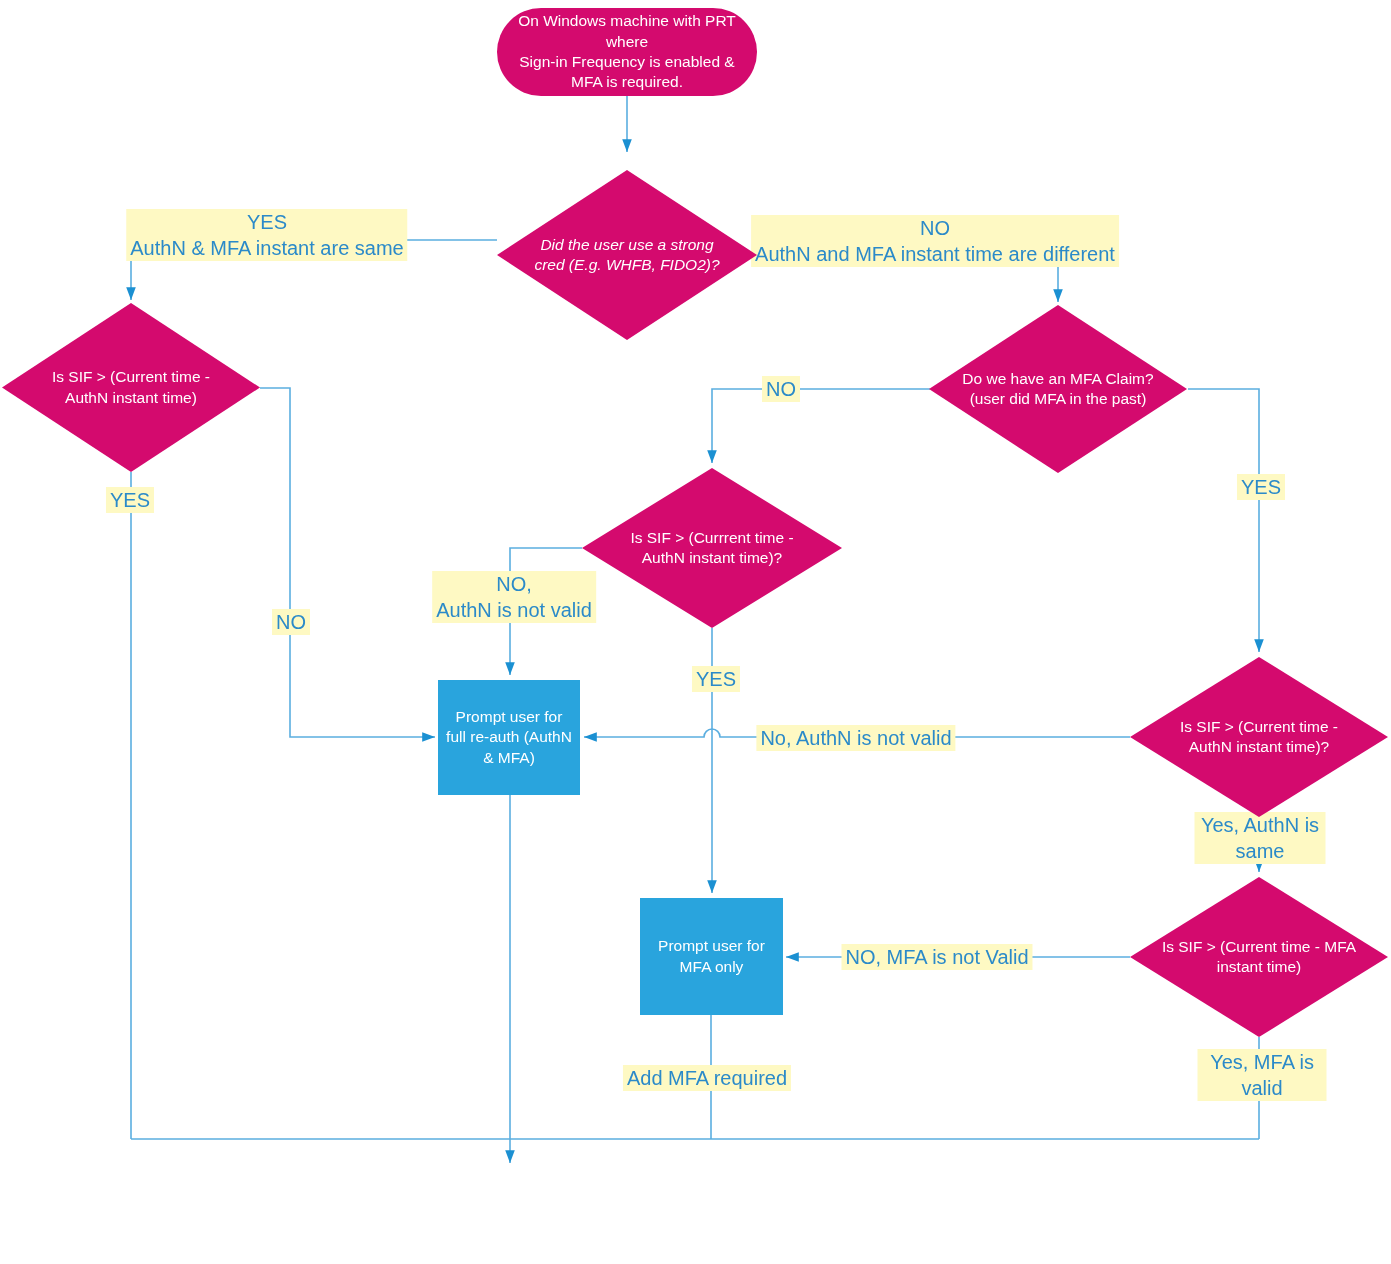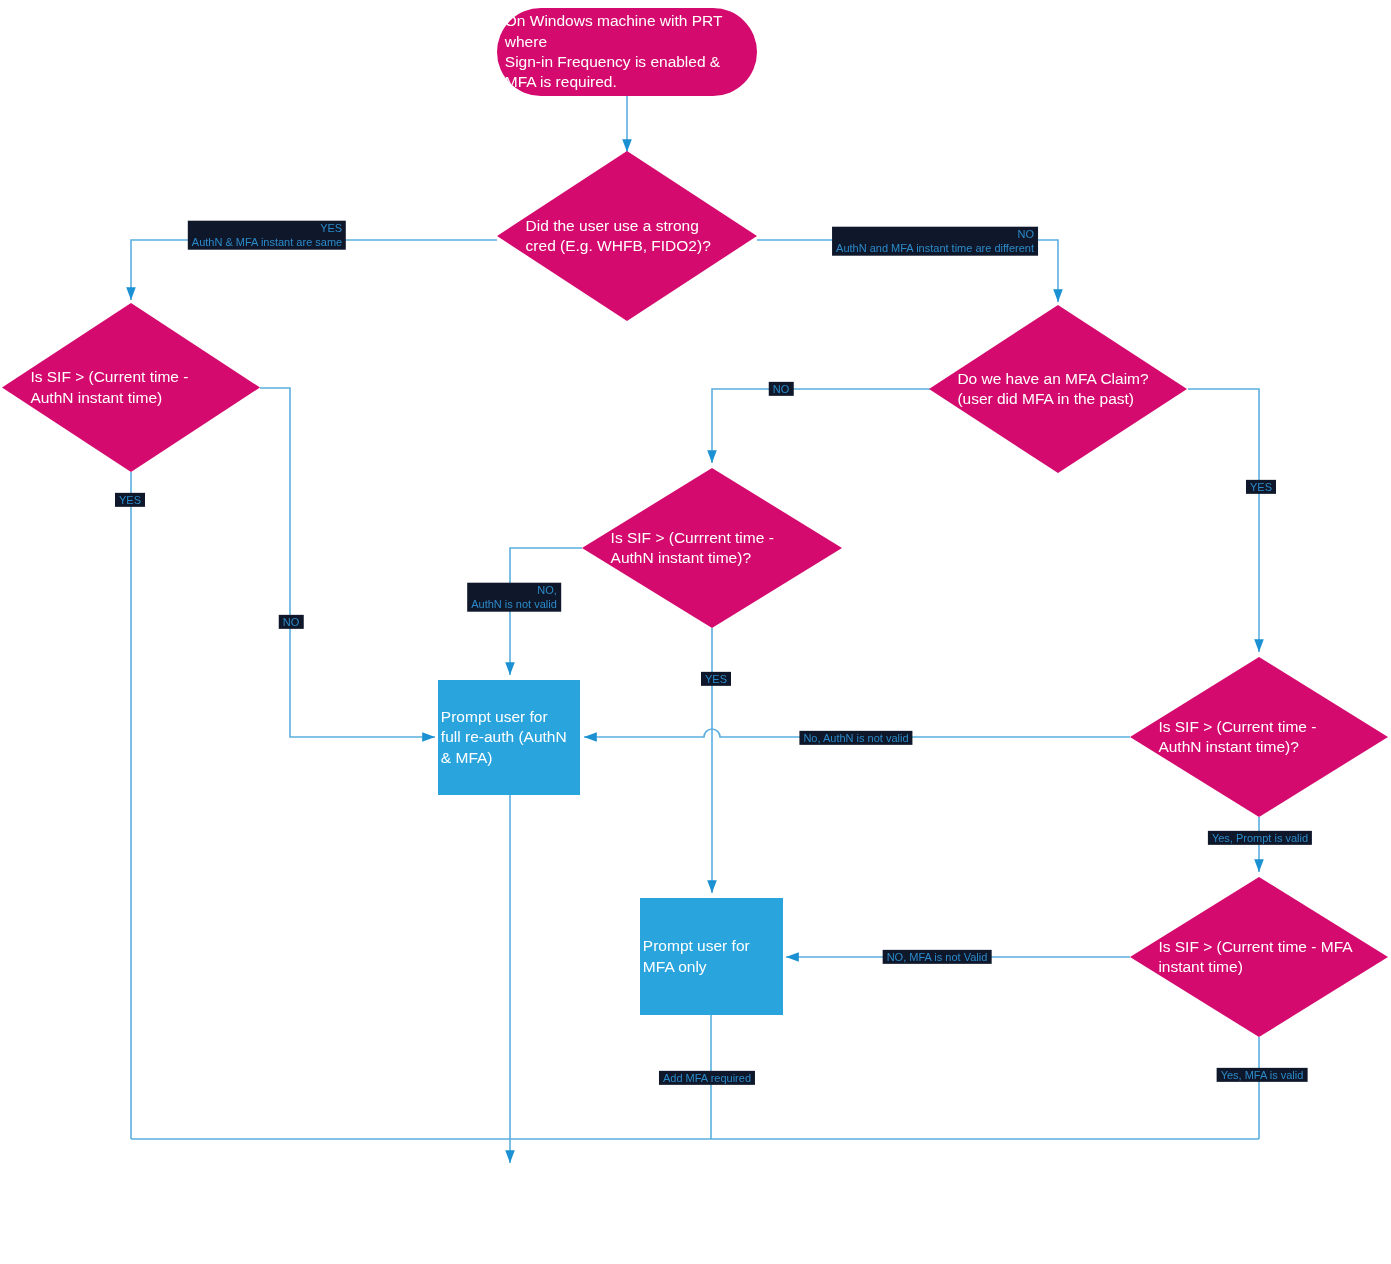--- a/index.html
+++ b/index.html
@@ -10,35 +10,35 @@
     --label-blue:#2B8AC9;
   }
   html,body{margin:0;padding:0;background:#fff;}
   #canvas{
     position:relative;width:1391px;height:1264px;background:#ffffff;overflow:hidden;
     font-family:"Liberation Sans", sans-serif;
   }
   #edges{position:absolute;left:0;top:0;z-index:1;}
   .node{
     position:absolute;display:flex;align-items:center;justify-content:center;
-    color:#fff;z-index:3;
+    color:#fff;text-align:center;z-index:3;
     font-size:15.5px;line-height:1.32;
   }
   .node .txt{white-space:pre-line;width:86%;}
   .pill{background:var(--node-pink);}
   .diamond{
     background:var(--node-pink);
     clip-path:polygon(50% 0,100% 50%,50% 100%,0 50%);
   }
   .diamond .txt{width:78%;}
   .bluebox{background:var(--node-blue);}
   .elabel{
     position:absolute;transform:translate(-50%,-50%);
-    background:#0f172a;color:var(--label-blue);
-    font-size:11px;line-height:1.3;text-align:right;
+    background:#fef9c3;color:var(--label-blue);
+    font-size:20px;line-height:1.3;text-align:center;
     white-space:pre-line;padding:0 4px;z-index:2;
   }
 </style>
 </head>
 <body>
 
 <div id="canvas">
 
   <svg id="edges" width="1391" height="1264" viewBox="0 0 1391 1264">
     <defs>
@@ -68,33 +68,33 @@
   <div class="elabel" style="left:935px;top:241px;">NO
 AuthN and MFA instant time are different</div>
   <div class="elabel" style="left:130px;top:500px;">YES</div>
   <div class="elabel" style="left:291px;top:622px;">NO</div>
   <div class="elabel" style="left:781px;top:389px;">NO</div>
   <div class="elabel" style="left:1261px;top:487px;">YES</div>
   <div class="elabel" style="left:514px;top:597px;">NO,
 AuthN is not valid</div>
   <div class="elabel" style="left:716px;top:679px;">YES</div>
   <div class="elabel" style="left:856px;top:738px;">No, AuthN is not valid</div>
-  <div class="elabel" style="left:1260px;top:838px;">Yes, Prompt is valid</div>
+  <div class="elabel" style="left:1260px;top:838px;">Yes, AuthN is same</div>
   <div class="elabel" style="left:937px;top:957px;">NO, MFA is not Valid</div>
   <div class="elabel" style="left:1262px;top:1075px;">Yes, MFA is valid</div>
   <div class="elabel" style="left:707px;top:1078px;">Add MFA required</div>
 
   <div class="node pill" style="left:497px;top:8px;width:260px;height:88px;border-radius:44px;">
     <div class="txt" style="width:94%;">On Windows machine with PRT
 where
 Sign-in Frequency is enabled &amp;
 MFA is required.</div>
   </div>
 
-  <div class="node diamond" style="left:497px;top:151px;width:260px;height:170px;">
+  <div class="node diamond" style="left:497px;top:170px;width:260px;height:170px;font-style:italic;">
     <div class="txt">Did the user use a strong
 cred (E.g. WHFB, FIDO2)?</div>
   </div>
 
   <div class="node diamond" style="left:2px;top:303px;width:258px;height:169px;">
     <div class="txt">Is SIF &gt; (Current time -
 AuthN instant time)</div>
   </div>
 
   <div class="node diamond" style="left:929px;top:305px;width:258px;height:168px;">

